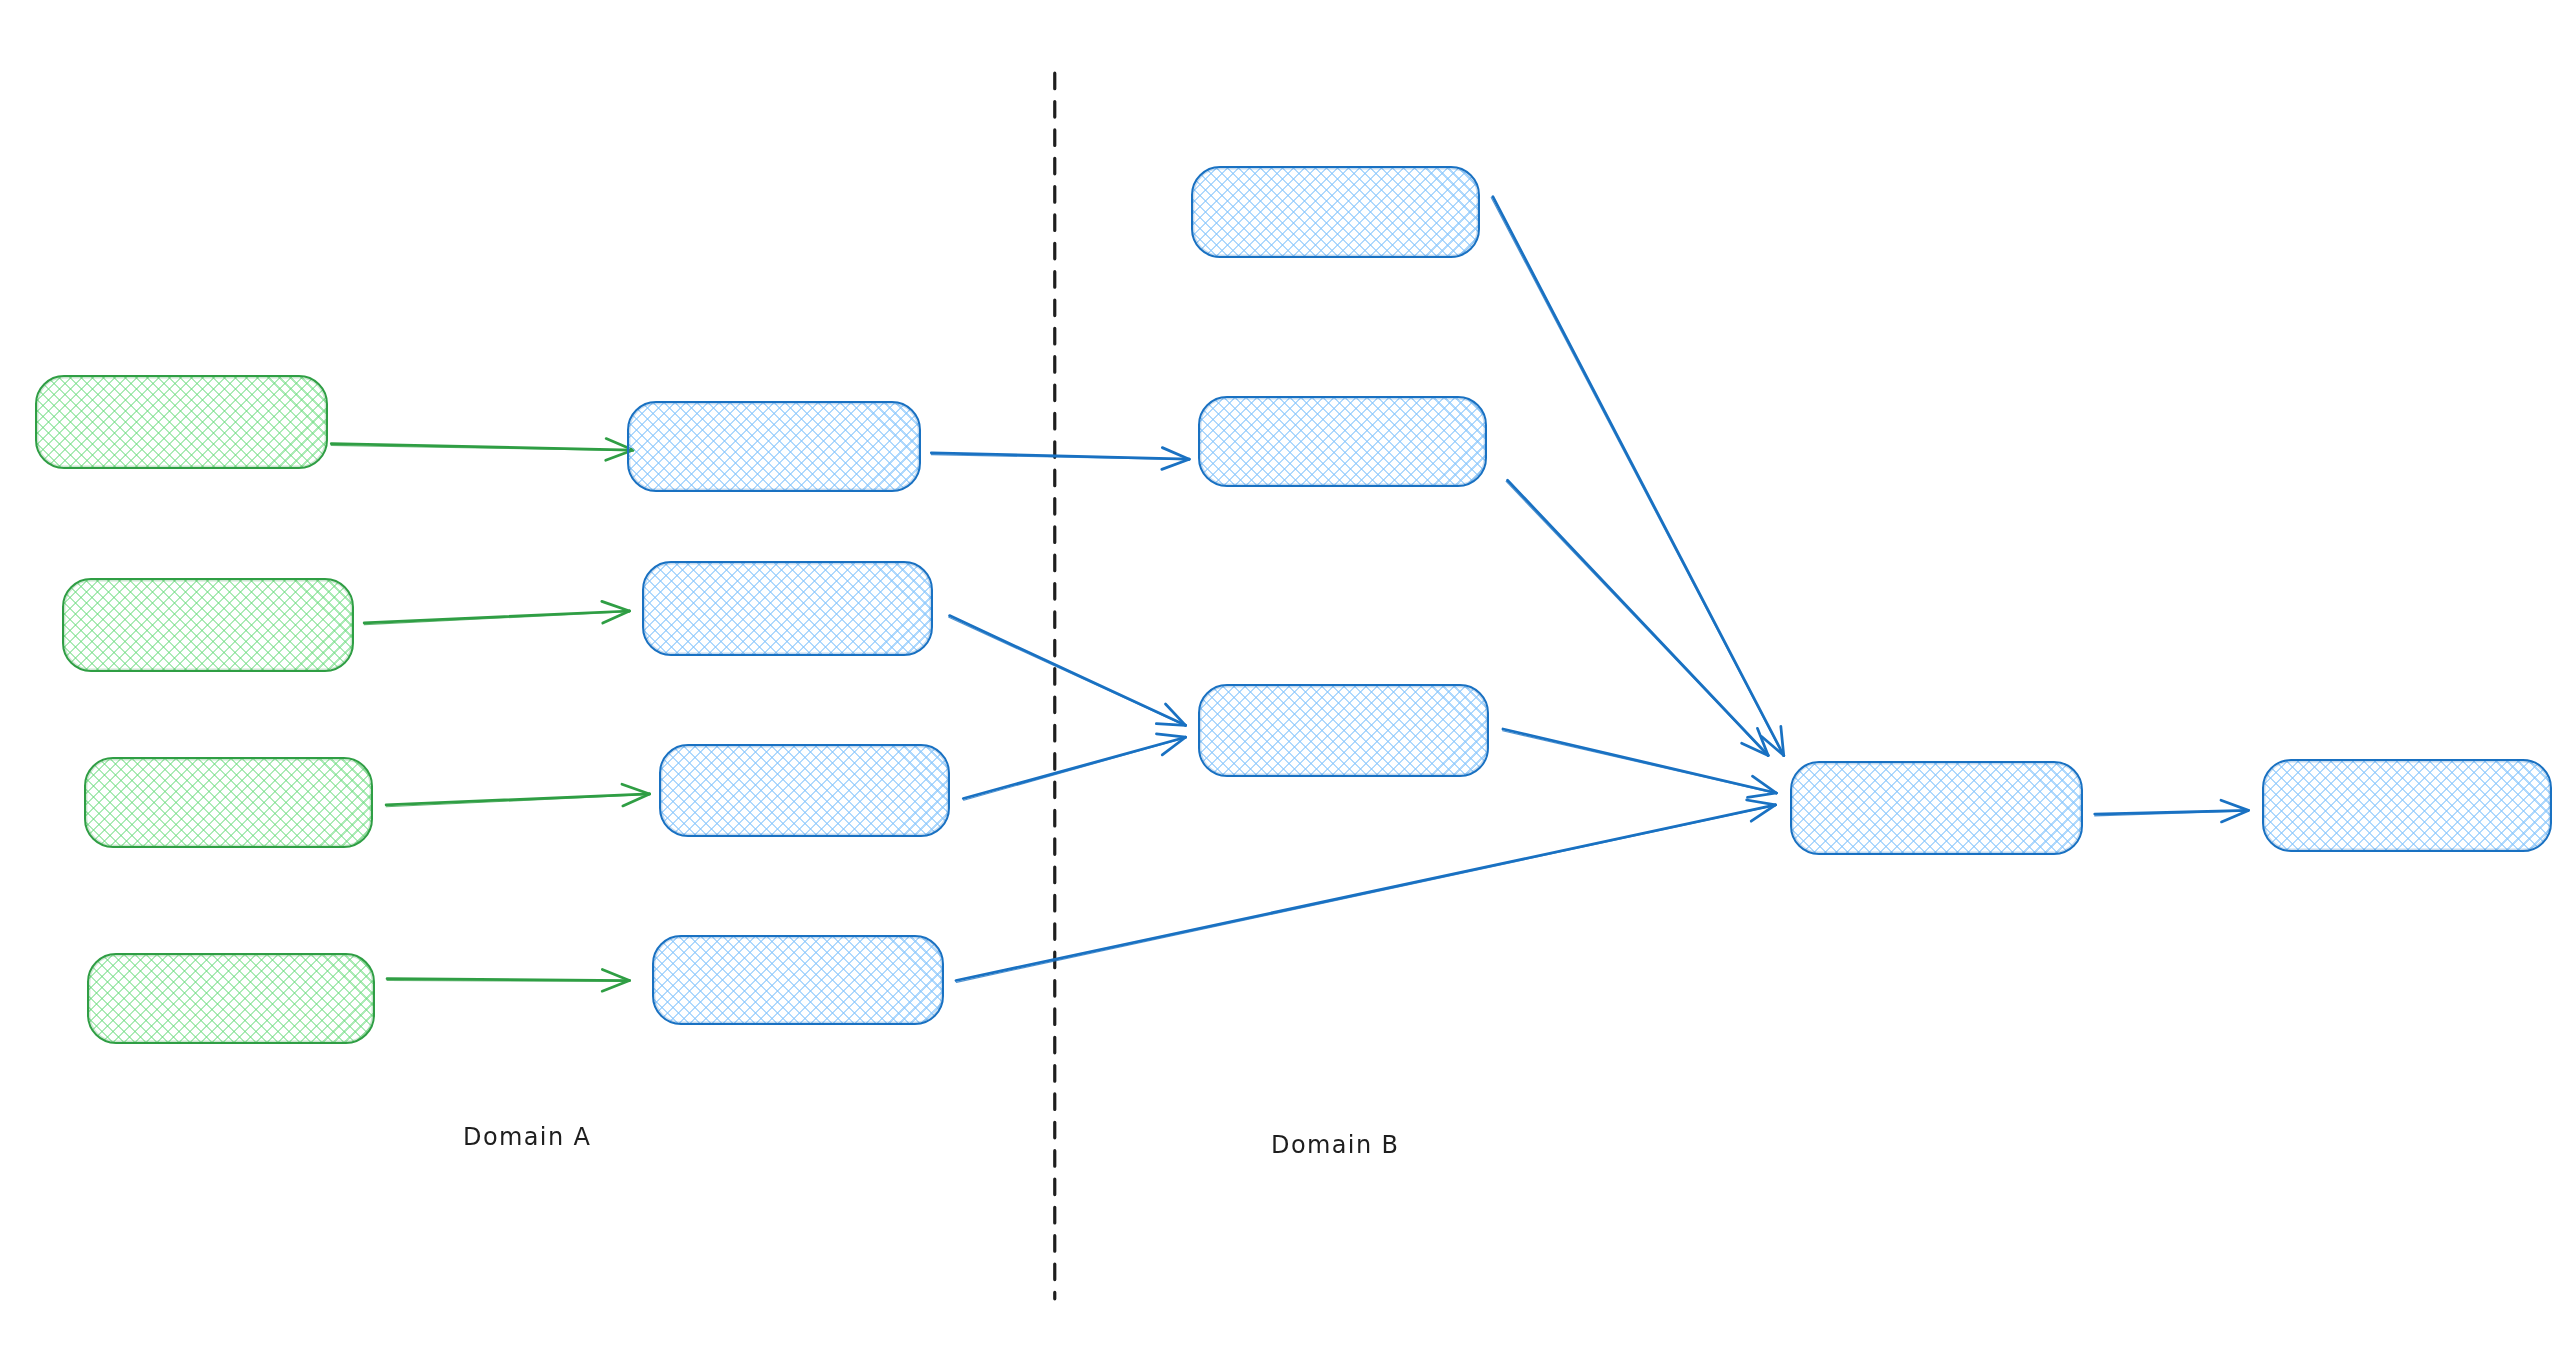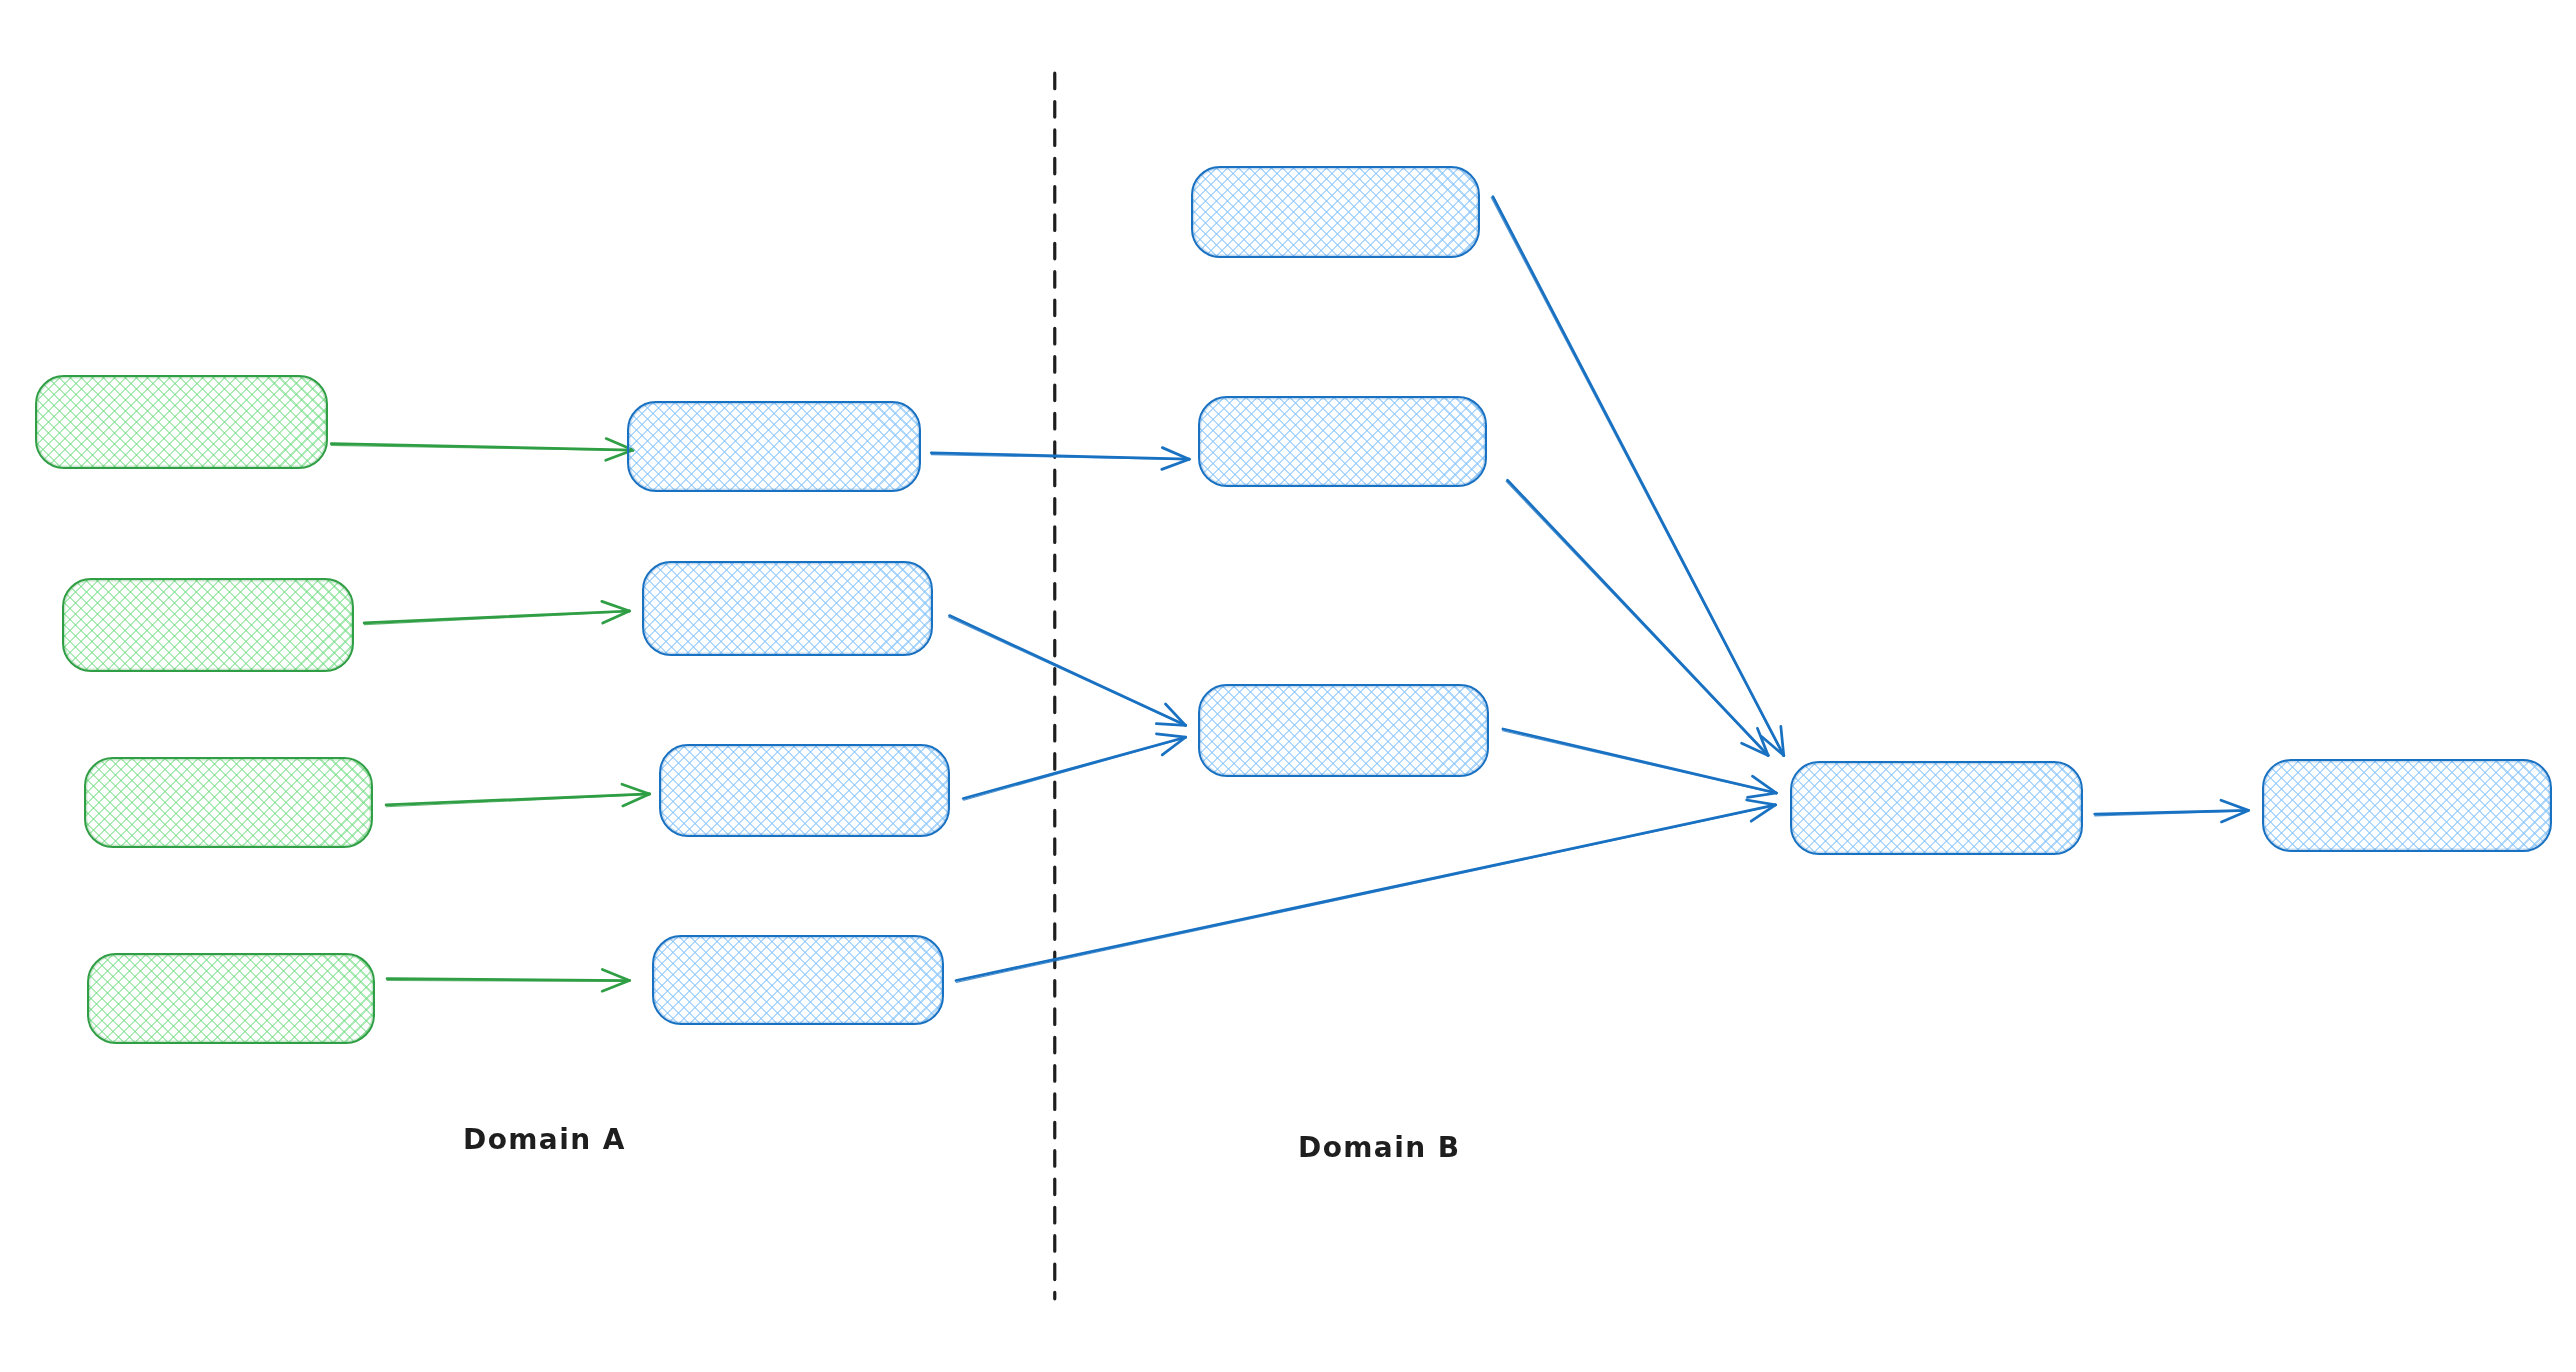--- a/index.html
+++ b/index.html
@@ -28,27 +28,26 @@
   .node.blue{
     border-color:#1971c2;
     box-shadow:inset 0 0 0 1.4px rgba(25,113,194,.25);
     background:
       repeating-linear-gradient(45deg,  rgba(134,197,252,.65) 0 1.5px, transparent 1.5px 7.8px),
       repeating-linear-gradient(135deg, rgba(134,197,252,.65) 0 1.5px, transparent 1.5px 7.8px);
   }
   .label{
     position:absolute;
     color:#1e1e1e;
-    font-size:28px;
+    font-size:24px;
     letter-spacing:1.4px;
     white-space:nowrap;
-    font-weight:bold;
   }
   #label-a{left:463px;top:1123px;}
-  #label-b{left:1298px;top:1131px;}
+  #label-b{left:1271px;top:1131px;}
 </style>
 </head>
 <body>
 
 <div class="canvas">
   <svg id="edges" viewBox="0 0 2816 1500">
       <line x1="1153" y1="80" x2="1153" y2="1420" stroke="#1e1e1e" stroke-width="3.5" stroke-linecap="round" opacity="1" stroke-dasharray="17 14"></line>
       <g>
         <line x1="362" y1="485" x2="692" y2="492" stroke="#2f9e44" stroke-width="3" stroke-linecap="round" opacity="1"></line>
         <line x1="361.95758529883665" y1="486.9995501977008" x2="691.987275589651" y2="492.5998650593102" stroke="#2f9e44" stroke-width="1.3" stroke-linecap="round" opacity="0.75"></line>

